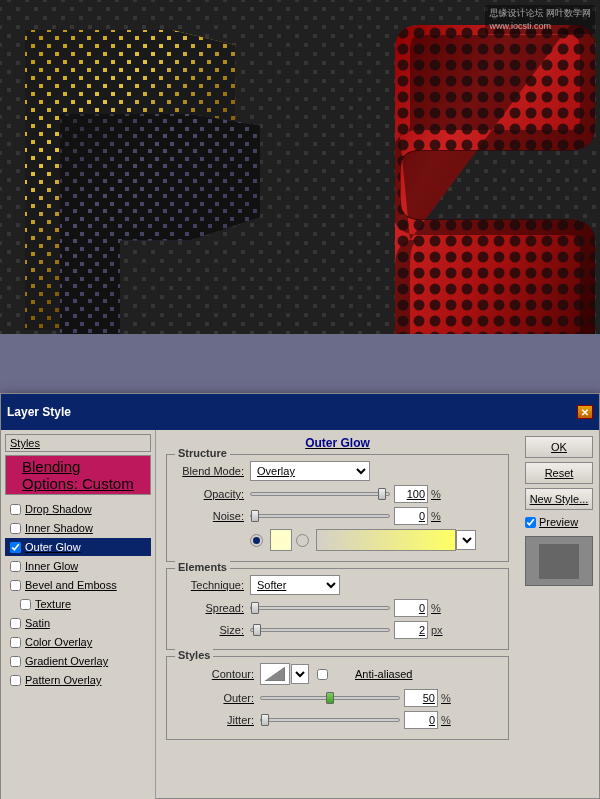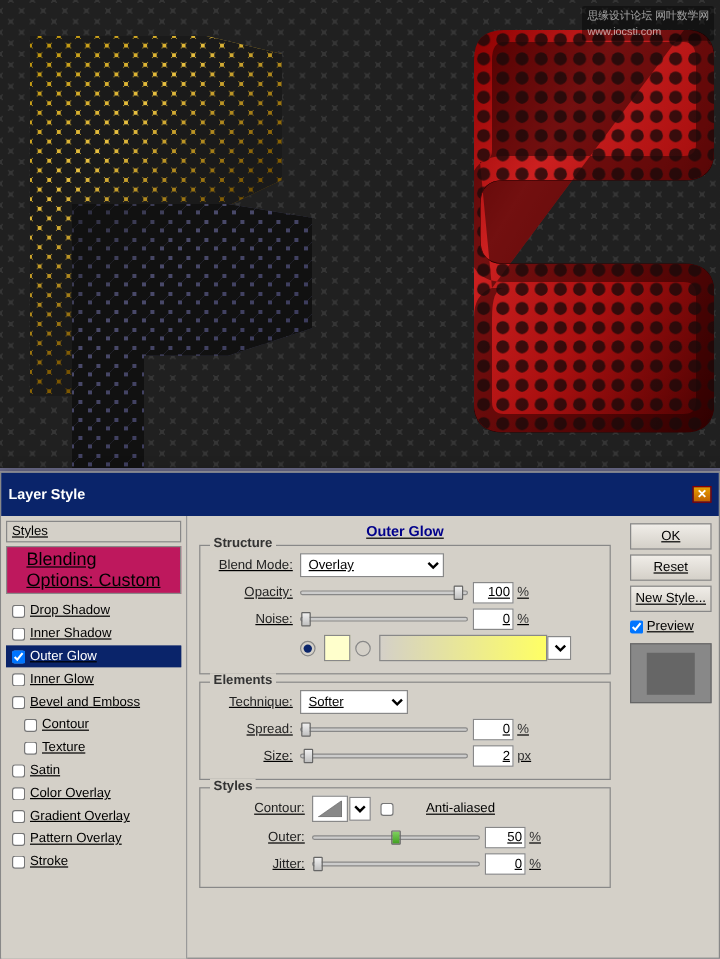--- a/index.html
+++ b/index.html
@@ -9,21 +9,21 @@
       background: #6b6b8a;
       width: 600px;
       height: 799px;
       overflow: hidden;
       position: relative;
     }
 
     
     .image-area {
       width: 600px;
-      height: 390px;
+      height: 334px;
       background: #111;
       position: relative;
       overflow: hidden;
     }
 
     
     .metal-grid {
       position: absolute;
       top: 0; left: 0; right: 0; bottom: 0;
       background-image:
@@ -515,27 +515,23 @@
       <div class="layer-item">
         <input type="checkbox" class="checkbox-tiny" style="">
         <span>Inner Glow</span>
       </div>
 
       <div class="layer-item">
         <input type="checkbox" class="checkbox-tiny" style="">
         <span>Bevel and Emboss</span>
       </div>
 
+
       <div class="layer-item sub-layer">
         <input type="checkbox" class="checkbox-tiny" style="">
-        <span>Contour</span>
-      </div>
-
-      <div class="layer-item sub-layer">
-        <input type="checkbox" class="checkbox-tiny" style="">
         <span>Texture</span>
       </div>
 
       <div class="layer-item">
         <input type="checkbox" class="checkbox-tiny" style="">
         <span>Satin</span>
       </div>
 
       <div class="layer-item">
         <input type="checkbox" class="checkbox-tiny" style="">
@@ -545,24 +541,20 @@
       <div class="layer-item">
         <input type="checkbox" class="checkbox-tiny" style="">
         <span>Gradient Overlay</span>
       </div>
 
       <div class="layer-item">
         <input type="checkbox" class="checkbox-tiny" style="">
         <span>Pattern Overlay</span>
       </div>
 
-      <div class="layer-item">
-        <input type="checkbox" class="checkbox-tiny" style="">
-        <span>Stroke</span>
-      </div>
     </div>
 
     <div class="right-panel">
 
       <div class="section-title">Outer Glow</div>
 
       <div class="section-box">
         <div class="section-box-label">Structure</div>
 
         <div class="form-row">

